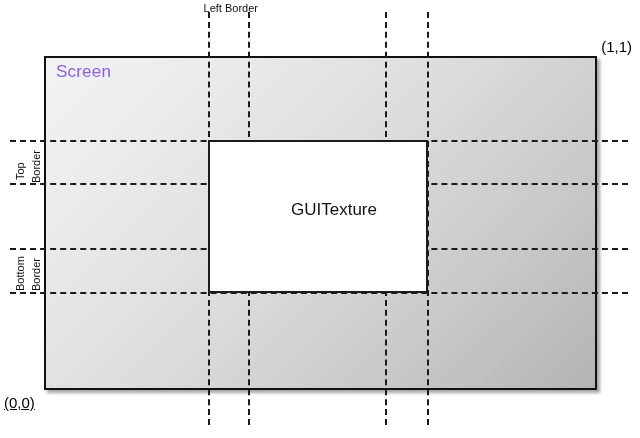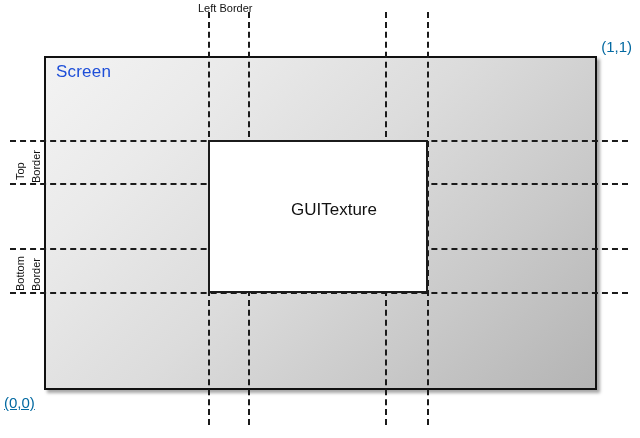--- a/index.html
+++ b/index.html
@@ -18,21 +18,21 @@
     width:553px; height:334px;
     box-sizing:border-box;
     border:2px solid #111;
     background:linear-gradient(135deg,#f3f3f3 0%,#eaeaea 22%,#dcdcdc 48%,#c9c9c9 74%,#b4b4b4 100%);
     box-shadow:3px 3px 3px rgba(0,0,0,0.35);
   }
   .screen-label{
     position:absolute;
     left:56px; top:62px;
     font-size:17px;
-    color:#1d4ed8;
+    color:#8b5cf6;
     letter-spacing:0.2px;
   }
 
   
   .tex-rect{
     position:absolute;
     left:208px; top:140px;
     width:220px; height:153px;
     box-sizing:border-box;
     border:2px solid #1b1b1b;
@@ -63,28 +63,28 @@
     border-top:2px dashed #1b1b1b;
   }
 
   
   .top-label{
     position:absolute;
     top:2px;
     font-size:11px;
     line-height:13px;
     color:#111;
-    text-align:left;
+    text-align:right;
     width:60px;
   }
 
   .corner-label{
     position:absolute;
     font-size:15px;
-    color:#0369a1;
+    color:#000000;
     text-align:center;
   }
   #corner-tr{right:8px; top:38px;}
   #corner-bl{left:4px; top:394px;text-decoration:underline;}
 
   .rot-wrap{position:absolute;width:0;height:0;}
   .rot-inner{
     position:absolute;
     transform:rotate(-90deg);
     transform-origin:0 0;

